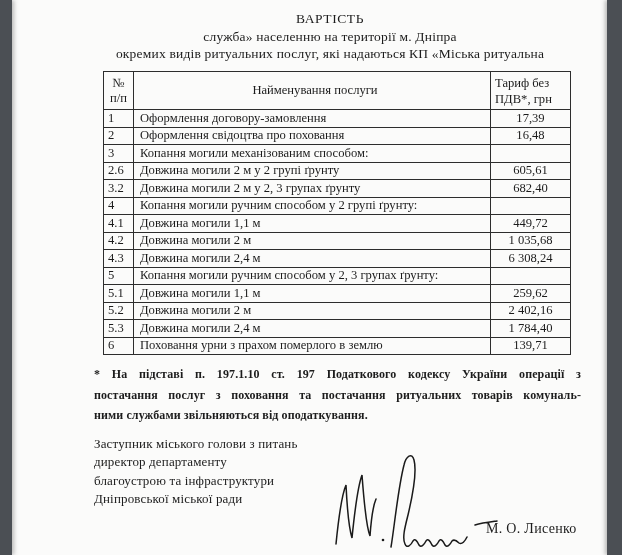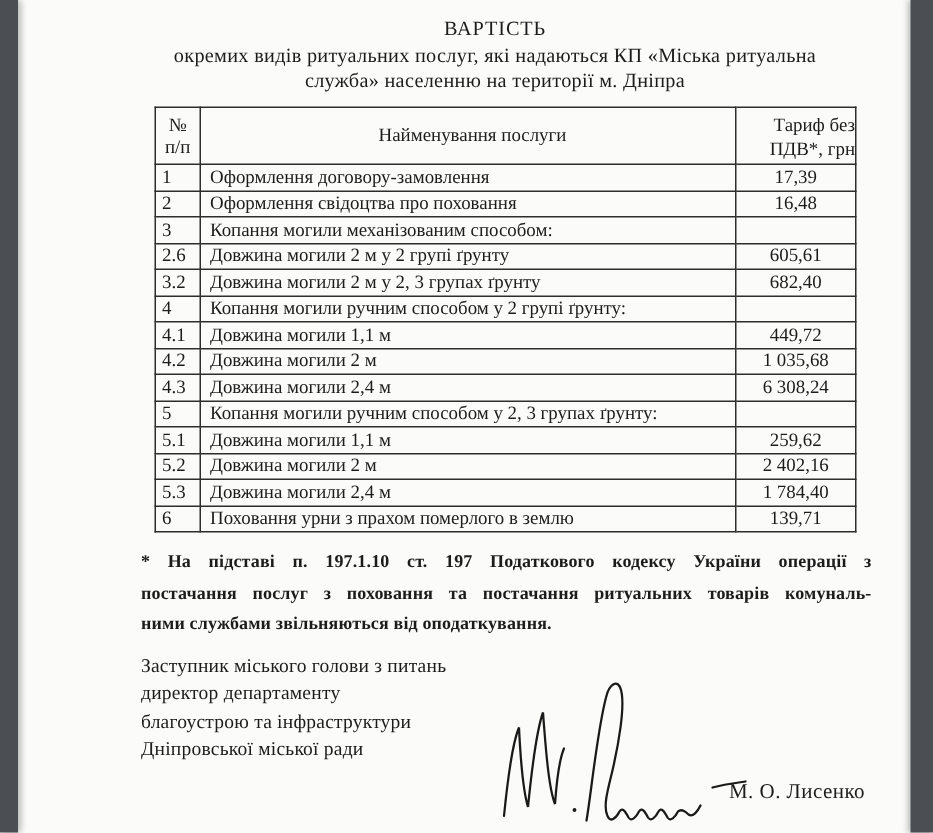--- a/index.html
+++ b/index.html
@@ -35,21 +35,21 @@
   table.tariff th, table.tariff td {
     border: 1px solid #2d2d2d;
     font-weight: normal;
     overflow: hidden; white-space: nowrap;
   }
   col.c-num { width: 30px; }
   col.c-tariff { width: 80px; }
   thead tr { height: 38px; }
   th.h-num { text-align: center; line-height: 15px; }
   th.h-name { text-align: center; padding-left: 6px; }
-  th.h-tariff { text-align: right; padding-left: 4px; line-height: 16px; vertical-align: middle; margin-left: 48px; }
+  th.h-tariff { text-align: left; padding-left: 4px; line-height: 16px; vertical-align: middle; margin-left: 48px; }
   tbody tr { height: 17.5px; }
   td.col-num { text-align: left; padding-left: 4px; }
   td.col-name { text-align: left; padding-left: 6px; }
   td.col-tariff { text-align: center; padding: 0 3px; }
 
   .footnote {
     position: absolute; left: 94px; top: 364px; width: 487px;
     font-weight: bold; font-size: 12px; line-height: 20.5px;
     letter-spacing: .1px;
   }
@@ -66,22 +66,22 @@
   }
 </style>
 </head>
 <body>
 
 <div class="edge edge-left"></div>
 <div class="edge edge-right"></div>
 
 <div class="title-block">
   <div class="title-line1">ВАРТІСТЬ</div>
+  <div>служба» населенню на території м. Дніпра</div>
   <div>окремих видів ритуальних послуг, які надаються КП «Міська ритуальна</div>
-  <div>служба» населенню на території м. Дніпра</div>
 </div>
 
 <table class="tariff">
   <colgroup>
     <col class="c-num">
       <col class="c-name">
       <col class="c-tariff">
   </colgroup>
   <thead>
     <tr>

